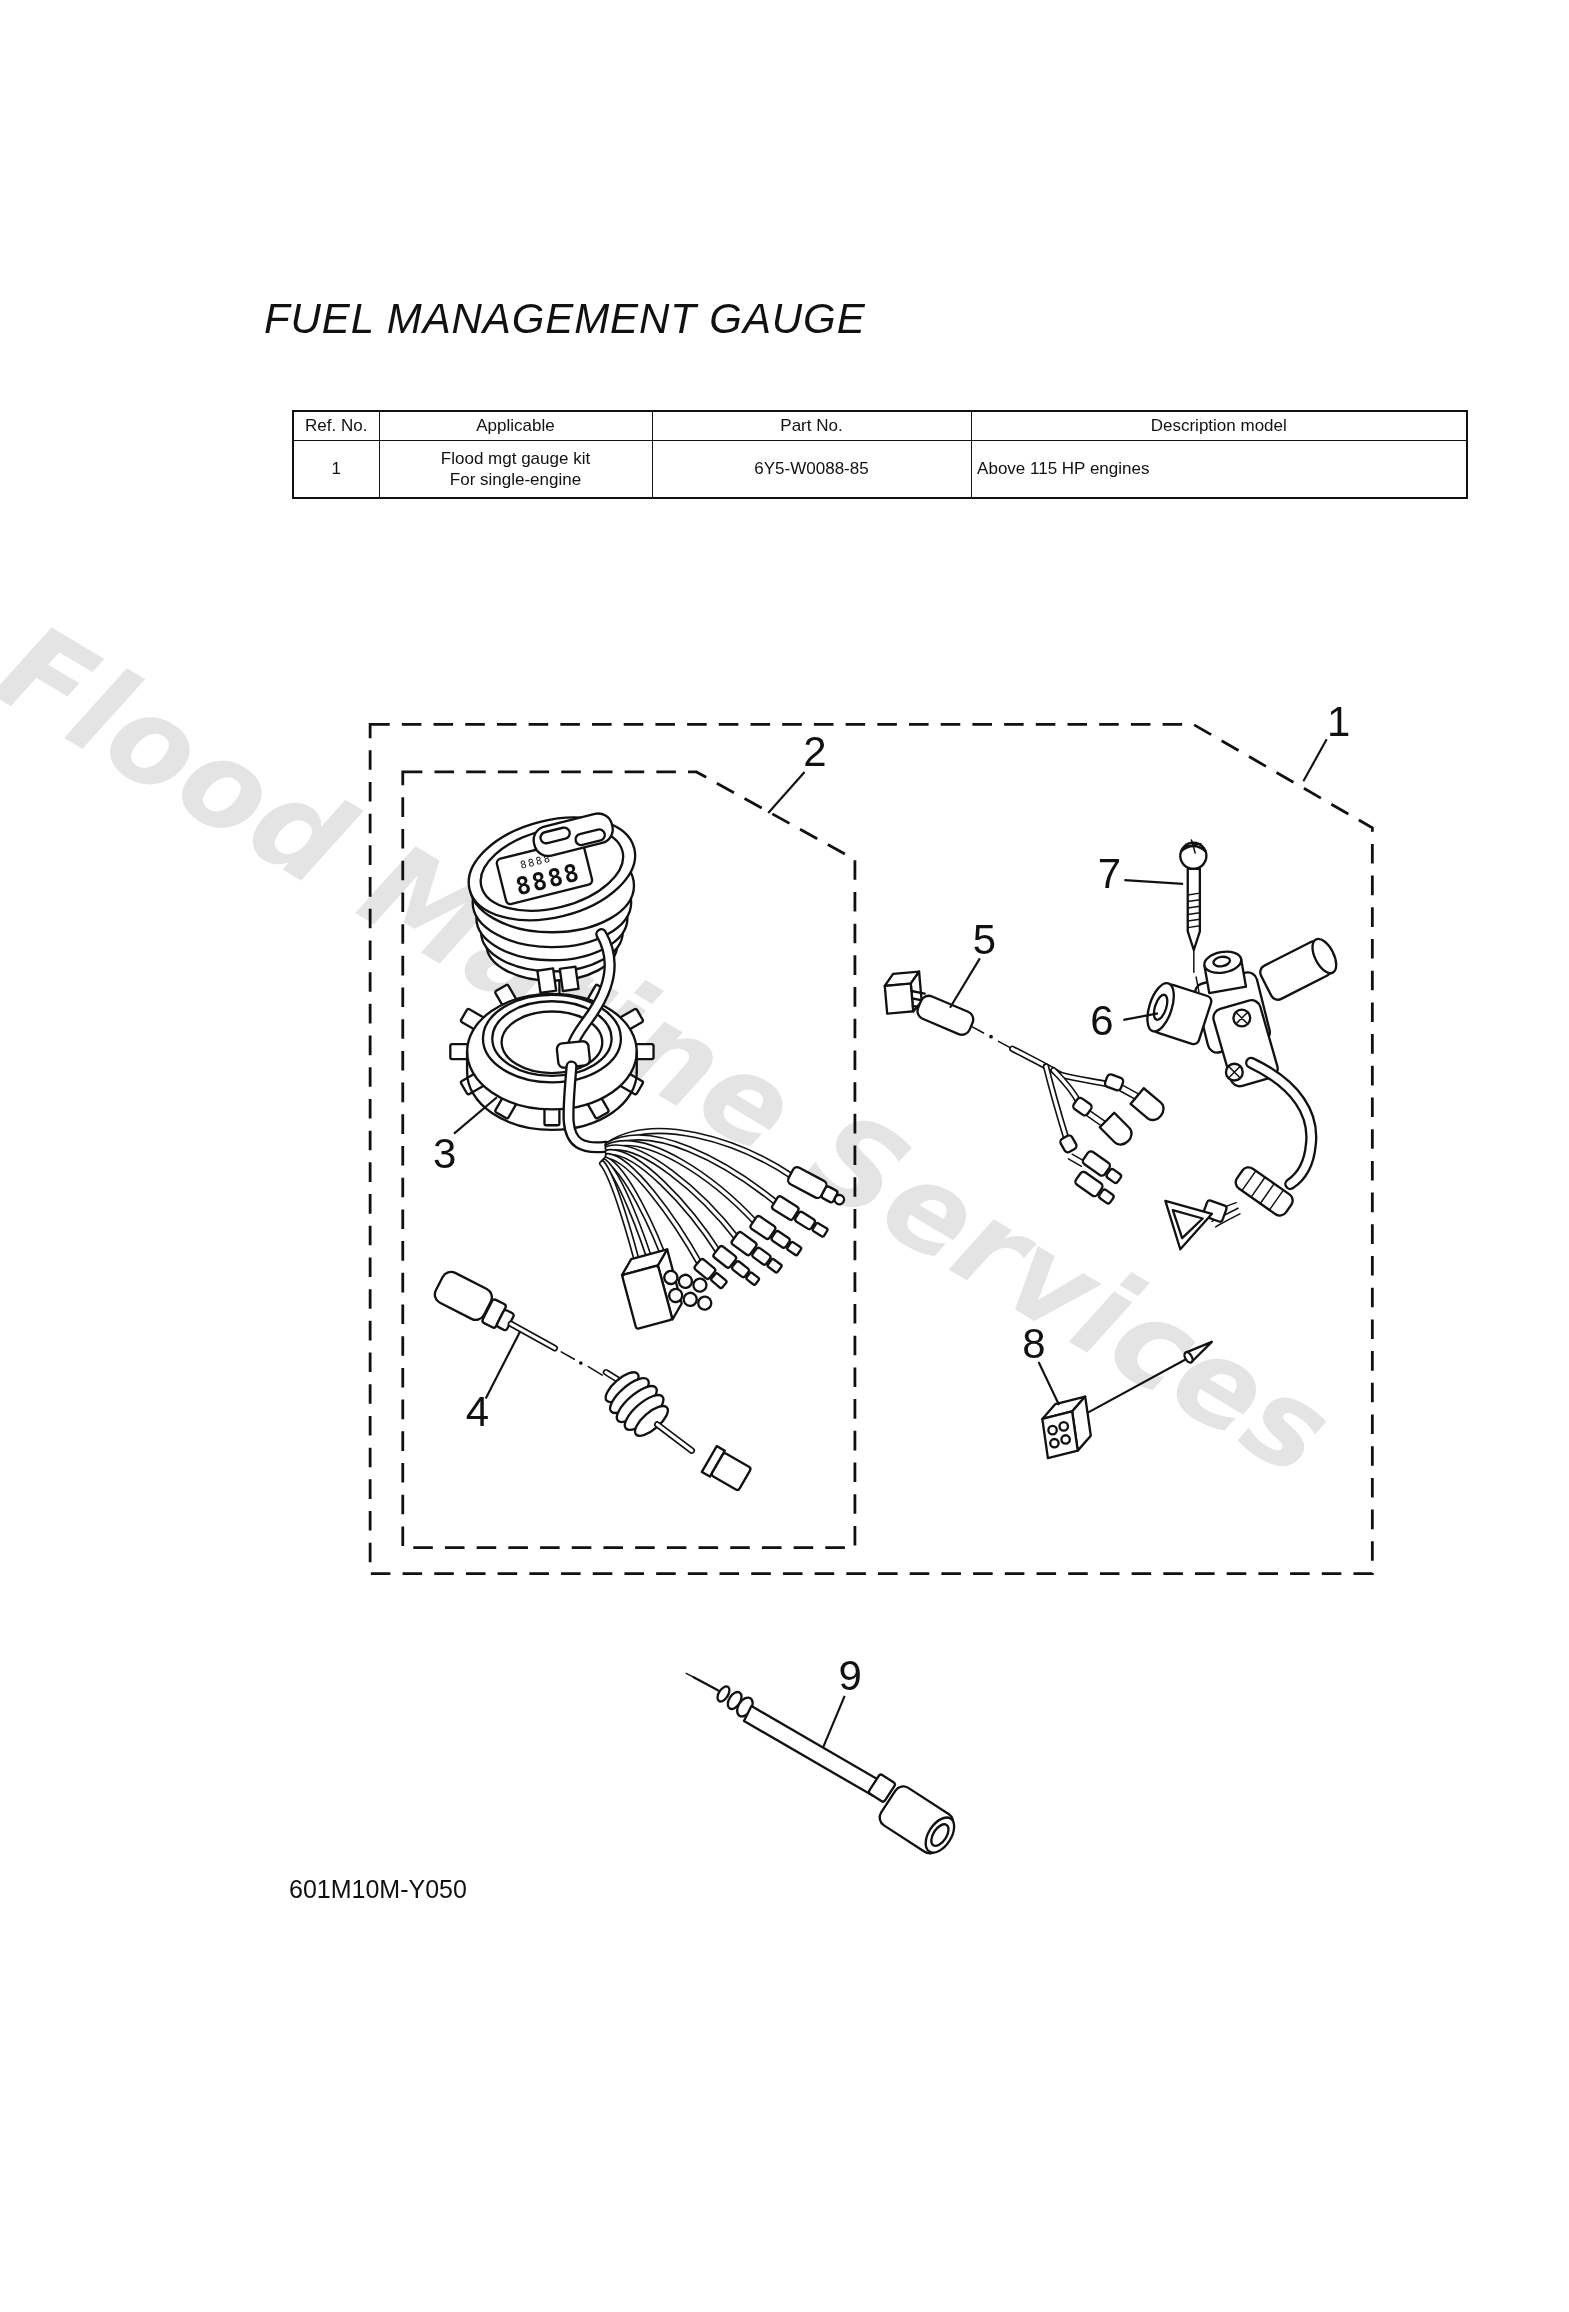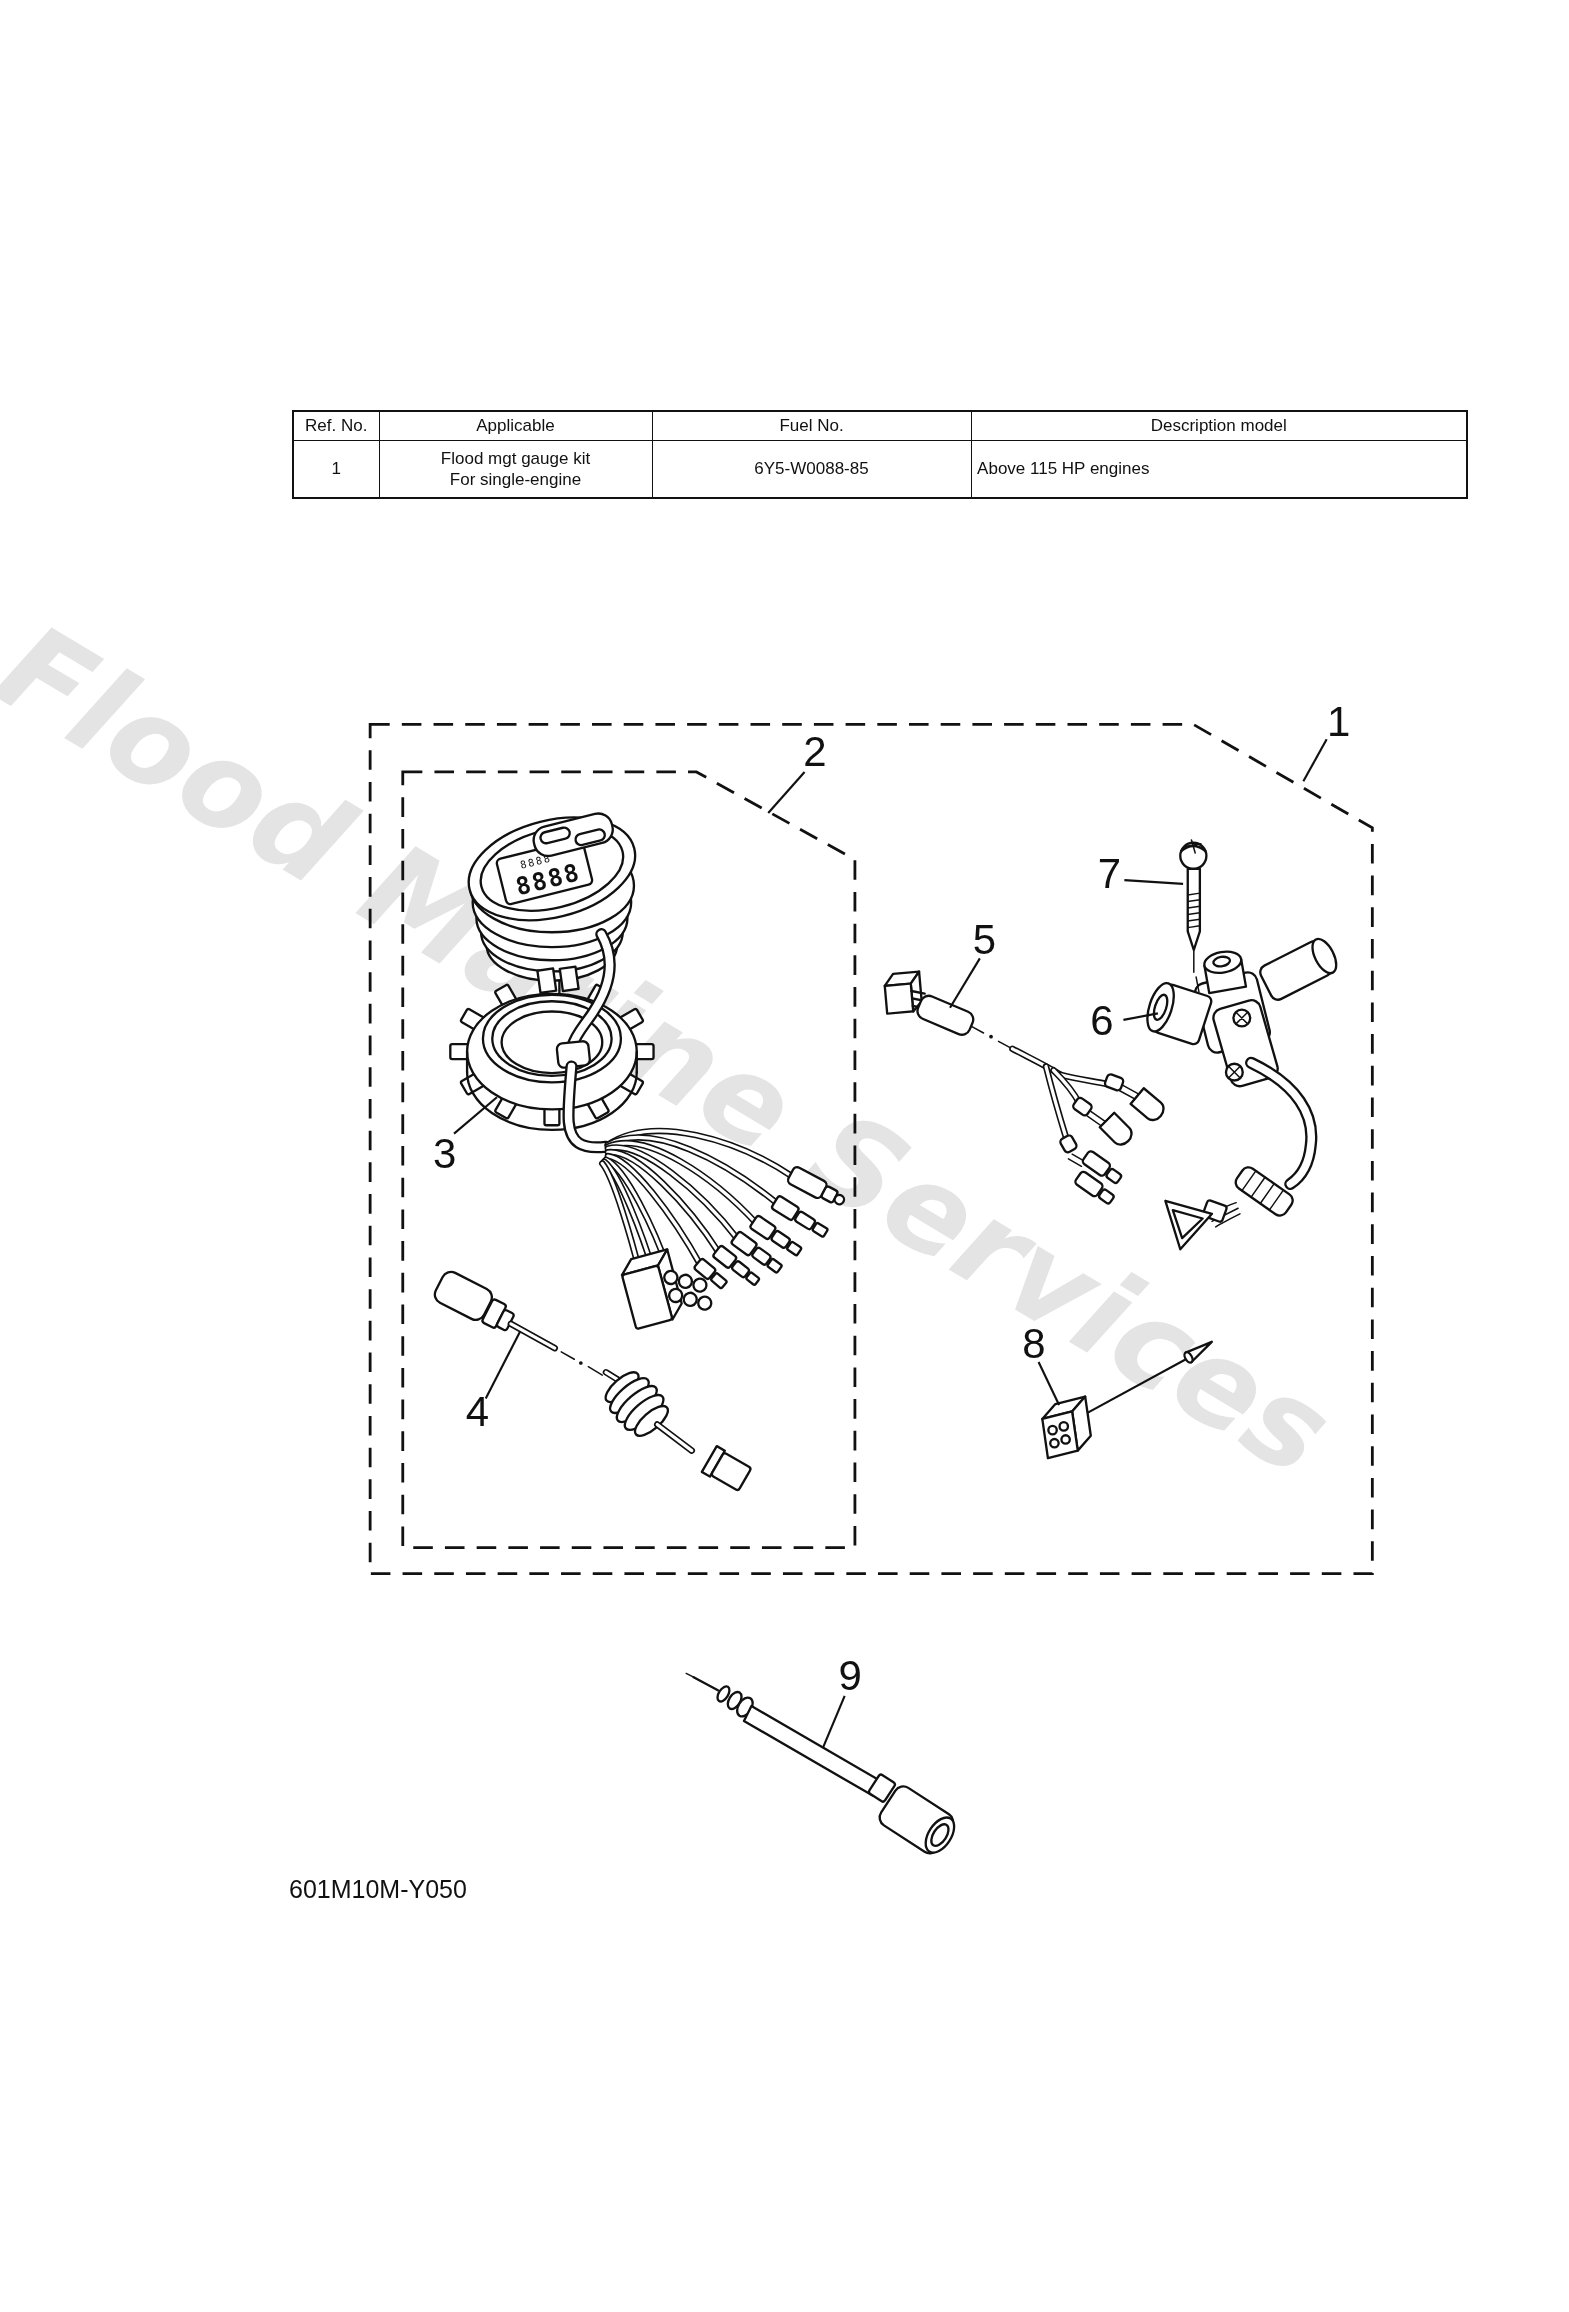--- a/index.html
+++ b/index.html
@@ -63,33 +63,34 @@
   .lcd-sm{font-family:"DejaVu Sans Mono",monospace;font-size:11px;fill:#111;stroke:none;letter-spacing:2px;}
   .lcd-lg{font-family:"DejaVu Sans Mono",monospace;font-size:26px;font-weight:bold;fill:#111;stroke:none;letter-spacing:2px;}
 </style>
 </head>
 <body>
 
 <div id="page">
 
   <div id="watermark">Flood Marine Services</div>
 
+  <div id="title">FUEL MANAGEMENT GAUGE</div>
 
   <table id="parts-table">
     <colgroup>
         <col style="width:86px">
         <col style="width:273px">
         <col style="width:319px">
         <col style="width:496px">
       </colgroup>
     <thead>
       <tr>
         <th>Ref. No.</th>
         <th>Applicable</th>
-        <th>Fuel No.</th>
+        <th>Part No.</th>
         <th>Description model</th>
       </tr>
     </thead>
     <tbody>
       <tr>
         <td>1</td>
         <td>
           <div>Flood mgt gauge kit</div>
           <div>For single-engine</div>
         </td>

